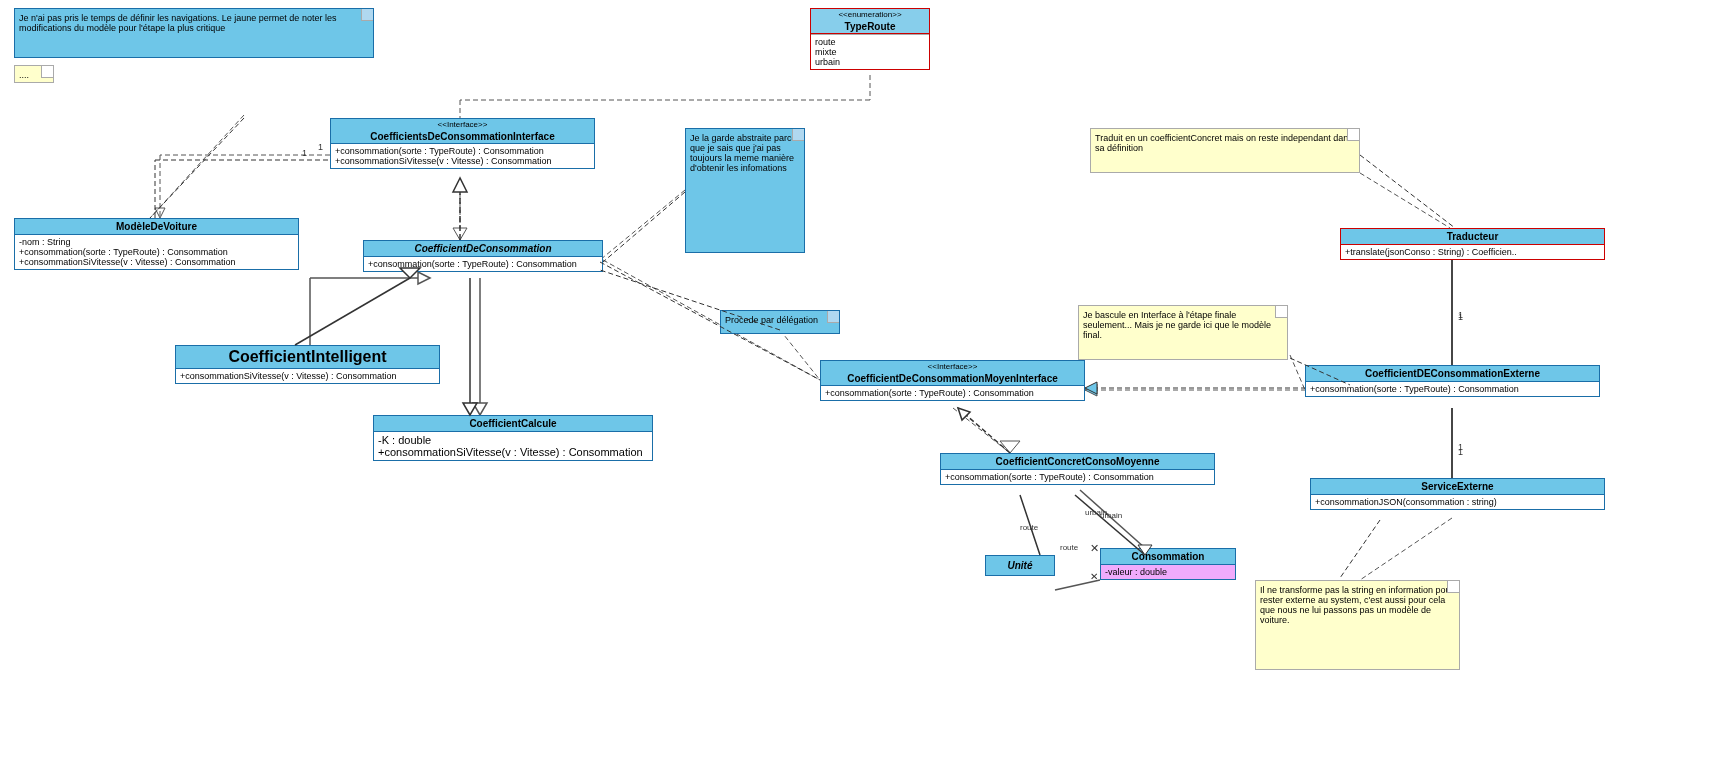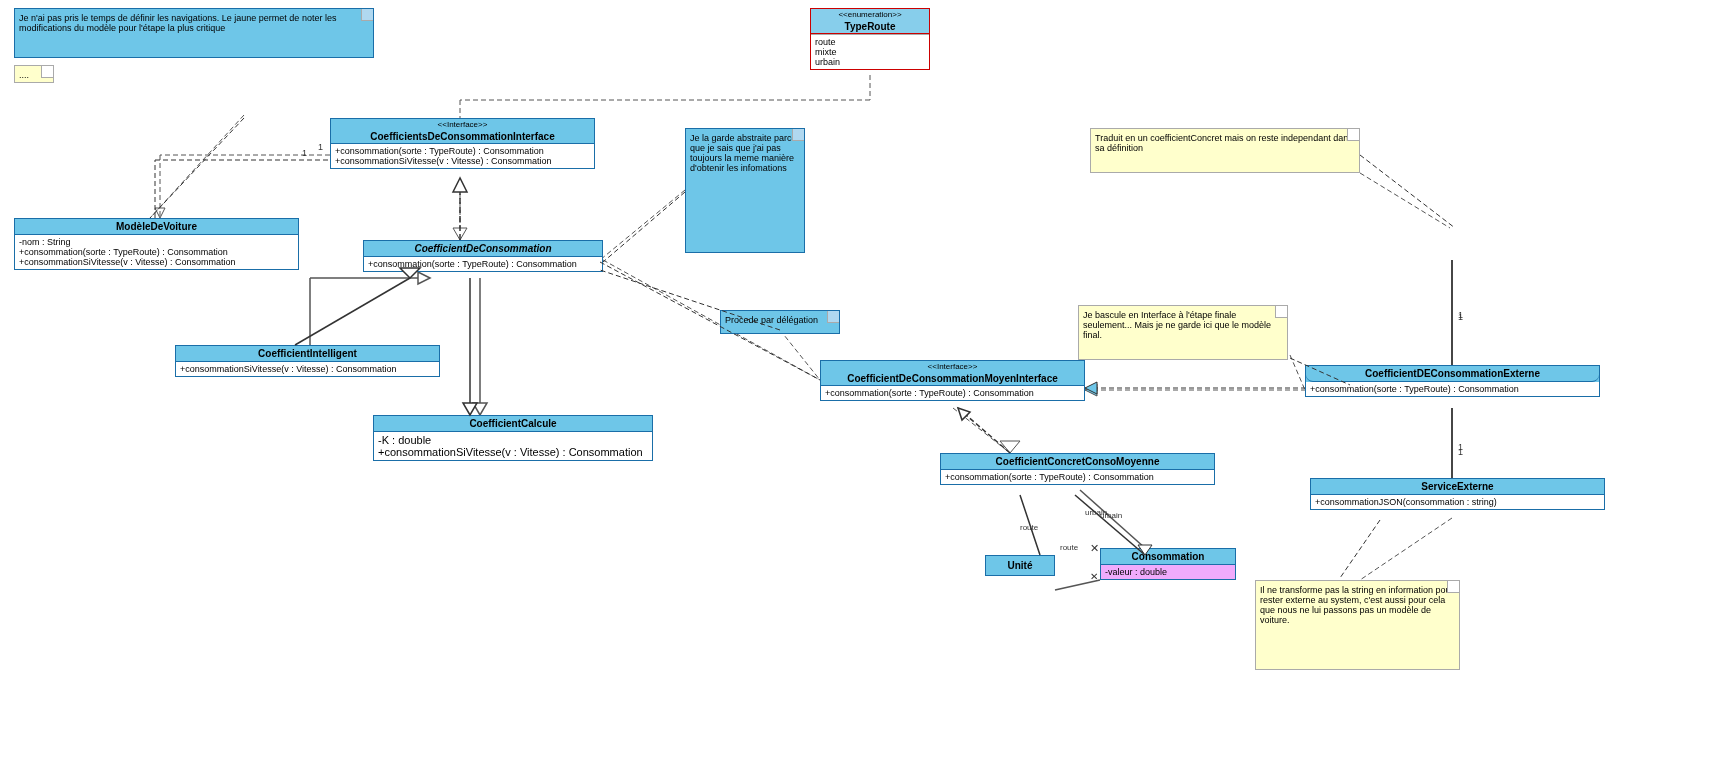--- a/index.html
+++ b/index.html
@@ -173,21 +173,21 @@
   <div style="position:absolute; left:363px; top:240px; width:240px; border:1.5px solid #1a6ea8; background:#6ec6e8;">
     <div style="text-align:center; font-weight:bold; font-style:italic; font-size:10px; border-bottom:1px solid #1a6ea8; padding:2px;">
       <span>CoefficientDeConsommation</span>
     </div>
     <div style="background:#fff; padding:2px 4px; font-size:9px;">
       <div>+consommation(sorte : TypeRoute) : Consommation</div>
     </div>
   </div>
 
   <div style="position:absolute; left:175px; top:345px; width:265px; border:1.5px solid #1a6ea8; background:#6ec6e8;">
-    <div style="text-align:center; font-weight:bold; font-size:10px; border-bottom:1px solid #1a6ea8; padding:2px;">
+    <div style="text-align:center; font-weight:bold; font-size:16px; border-bottom:1px solid #1a6ea8; padding:2px;">
       <span>CoefficientIntelligent</span>
     </div>
     <div style="background:#fff; padding:2px 4px; font-size:9px;">
       <div>+consommationSiVitesse(v : Vitesse) : Consommation</div>
     </div>
   </div>
 
   <div class="note-box blue-note" style="left:720px; top:310px; width:120px; height:24px;">
     <div class="note-corner blue-corner"></div>
     <span>Procede par délégation</span>
@@ -218,37 +218,45 @@
   <div style="position:absolute; left:940px; top:453px; width:275px; border:1.5px solid #1a6ea8; background:#6ec6e8;">
     <div style="text-align:center; font-weight:bold; font-size:10px; border-bottom:1px solid #1a6ea8; padding:2px;">
       <span>CoefficientConcretConsoMoyenne</span>
     </div>
     <div style="background:#fff; padding:2px 4px; font-size:9px;">
       <div>+consommation(sorte : TypeRoute) : Consommation</div>
     </div>
   </div>
 
   <div style="position:absolute; left:985px; top:555px; width:70px; border:1.5px solid #1a6ea8; background:#6ec6e8;">
-    <div style="text-align:center; font-weight:bold; font-size:10px; padding:4px 2px;">
+    <div style="text-align:center; font-weight:bold; font-size:10px; padding:4px 2px;font-style:italic;">
       <span>Unité</span>
     </div>
   </div>
 
   <div style="position:absolute; left:1100px; top:548px; width:136px; border:1.5px solid #1a6ea8; background:#6ec6e8;">
     <div style="text-align:center; font-weight:bold; font-size:10px; border-bottom:1px solid #1a6ea8; padding:2px;">
       <span>Consommation</span>
     </div>
     <div style="background:#f0abfc; padding:2px 4px; font-size:9px;">
       <div>-valeur : double</div>
     </div>
   </div>
 
+  <div style="position:absolute; left:1340px; top:228px; width:265px; border:1.5px solid #c00; background:#6ec6e8;">
+    <div style="text-align:center; font-weight:bold; font-size:10px; border-bottom:1.5px solid #c00; padding:2px;">
+      <span>Traducteur</span>
+    </div>
+    <div style="background:#fff; padding:2px 4px; font-size:9px;">
+      <div>+translate(jsonConso : String) : Coefficien..</div>
+    </div>
+  </div>
 
   <div style="position:absolute; left:1305px; top:365px; width:295px; border:1.5px solid #1a6ea8; background:#6ec6e8;">
-    <div style="text-align:center; font-weight:bold; font-size:10px; border-bottom:1px solid #1a6ea8; padding:2px;border-radius:7px;">
+    <div style="text-align:center; font-weight:bold; font-size:10px; border-bottom:1px solid #1a6ea8; padding:2px;">
       <span>CoefficientDEConsommationExterne</span>
     </div>
     <div style="background:#fff; padding:2px 4px; font-size:9px;">
       <div>+consommation(sorte : TypeRoute) : Consommation</div>
     </div>
   </div>
 
   <div style="position:absolute; left:1310px; top:478px; width:295px; border:1.5px solid #1a6ea8; background:#6ec6e8;">
     <div style="text-align:center; font-weight:bold; font-size:10px; border-bottom:1px solid #1a6ea8; padding:2px;">
       <span>ServiceExterne</span>

